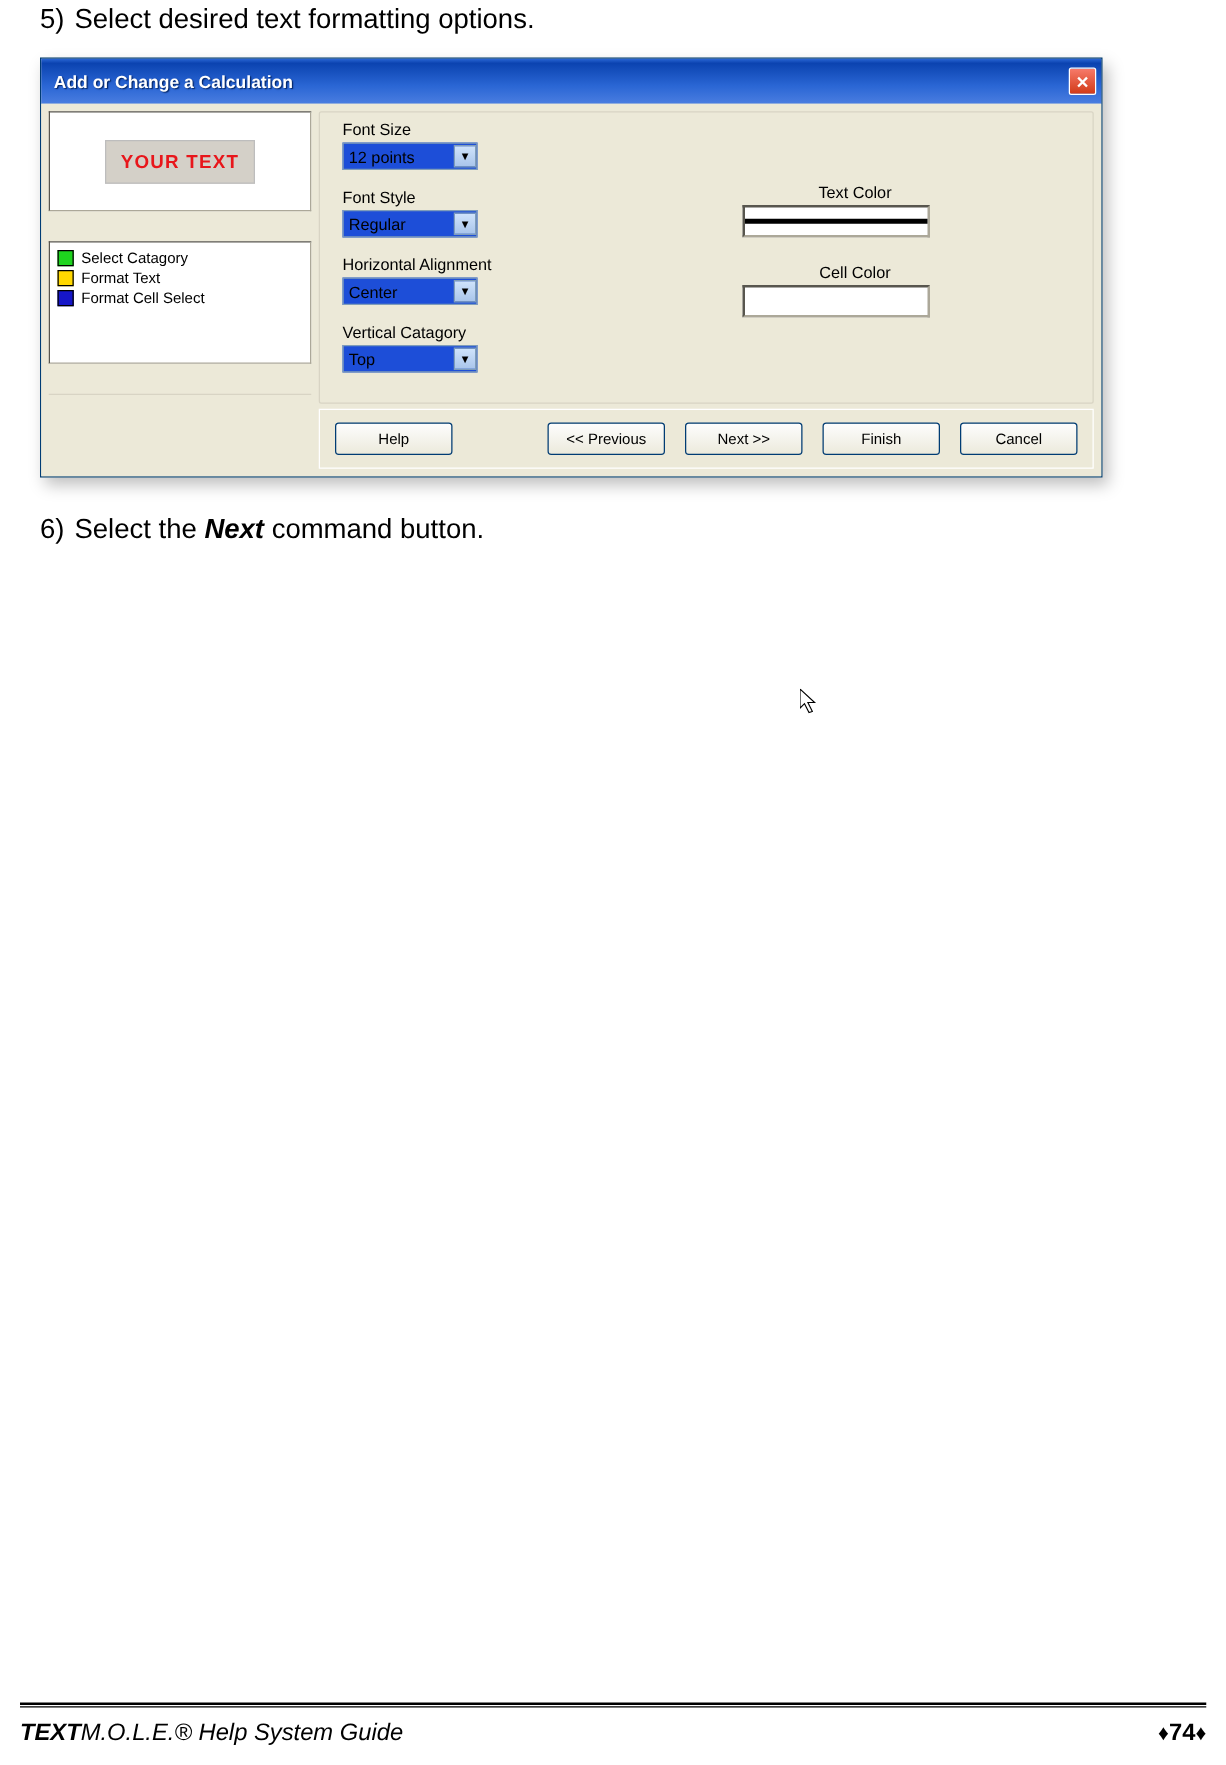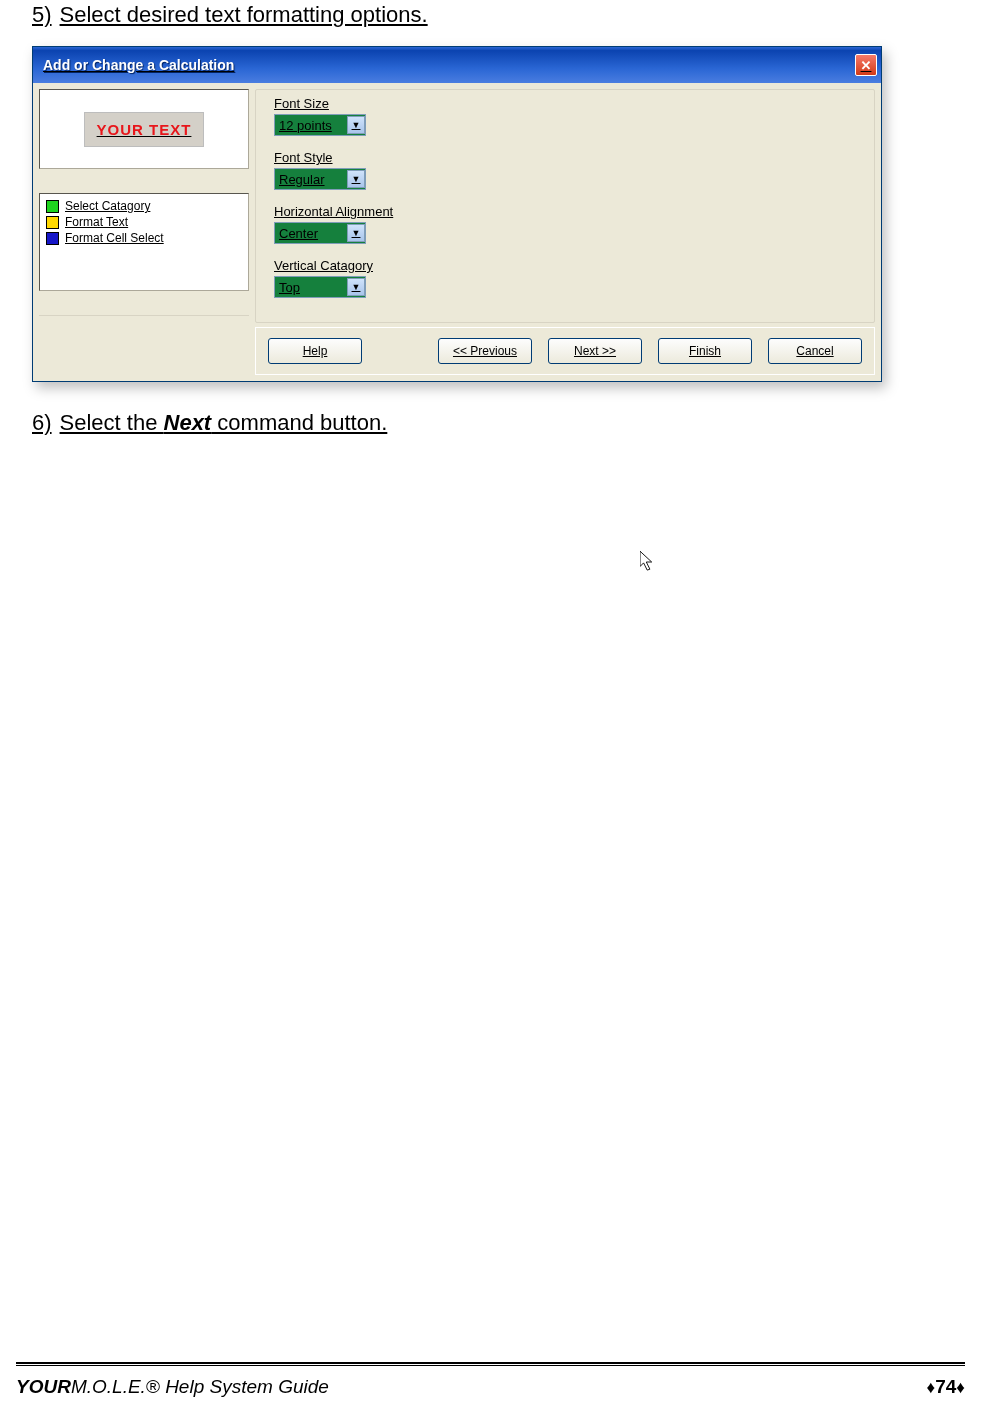--- a/index.html
+++ b/index.html
@@ -5,21 +5,20 @@
   * { box-sizing: border-box; margin: 0; padding: 0; }
   body {
     font-family: Arial, Helvetica, sans-serif;
     background: #fff;
     width: 981px;
     height: 1412px;
     position: relative;
   }
   .page {
     padding: 0 32px;
-    text-decoration: underline;
   }
   .step-text {
     font-size: 22px;
     color: #000;
     margin-top: 2px;
     margin-bottom: 18px;
   }
   .step-num { margin-right: 8px; }
   .step6 { margin-top: 28px; }
   .emph { font-weight: bold; font-style: italic; }
@@ -128,23 +127,23 @@
   .form-right { padding-top: 50px; width: 180px; }
   .fg { margin-bottom: 14px; }
   .lbl { font-size:13px; margin-bottom:3px; display:block; }
   .txt-input {
     width: 250px; height: 22px;
     background:#fff; border:1px solid #7f9db9;
     font-family: Tahoma, sans-serif; font-size:13px;
     padding: 2px 4px;
   }
   .combo {
-    width: 92px; height: 22px;
+    width: 108px; height: 22px;
     display:flex; align-items:center; justify-content:space-between;
-    background:#15803d; border:1px solid #7f9db9;
+    background:#1d4ed8; border:1px solid #7f9db9;
     padding-left:4px;
   }
   .combo-arrow {
     width:18px; height:18px;
     background: linear-gradient(#cfe3fb, #a9c5eb);
     border:1px solid #7f9db9;
     display:flex; align-items:center; justify-content:center;
     font-size:9px;
   }
   .color-swatch-big {
@@ -260,20 +259,32 @@
                   </div>
                 </div>
                 <div class="fg">
                   <span class="lbl">Vertical Catagory</span>
                   <div class="combo">
                     <span>Top</span>
                     <span class="combo-arrow">▼</span>
                   </div>
                 </div>
               </div>
+              <div class="form-right">
+                <div class="fg" style="text-align:center;">
+                  <span class="lbl">Text Color</span>
+                  <div class="color-swatch-big">
+                    <div class="black-bar"></div>
+                  </div>
+                </div>
+                <div class="fg" style="text-align:center; margin-top:20px;">
+                  <span class="lbl">Cell Color</span>
+                  <div class="color-swatch-big"></div>
+                </div>
+              </div>
             </div>
           </div>
           <div class="button-row">
             <div class="help-spacer">
               <div class="winbtn help">
                   <span>Help</span>
                 </div>
             </div>
             <div class="winbtn">
                 <span>&lt;&lt; Previous</span>
@@ -297,18 +308,18 @@
   </div>
 
   <div class="step-text step6">
     <span class="step-num">6)</span><span>Select the </span><span class="emph">Next</span><span> command button.</span>
   </div>
 </div>
 
 <div class="footer-rule"></div>
 <div class="footer">
   <div class="footer-left">
-    <span class="mega">YOUR</span><span style="font-weight:normal;text-align:right;">M.O.L.E.® Help System Guide</span>
+    <span class="mega">TEXT</span><span style="font-weight:normal;text-align:right;">M.O.L.E.® Help System Guide</span>
   </div>
   <div class="footer-right">
     <span class="diamond">♦</span><span class="pg">74</span><span class="diamond">♦</span>
   </div>
 </div>
 
 </body></html>

